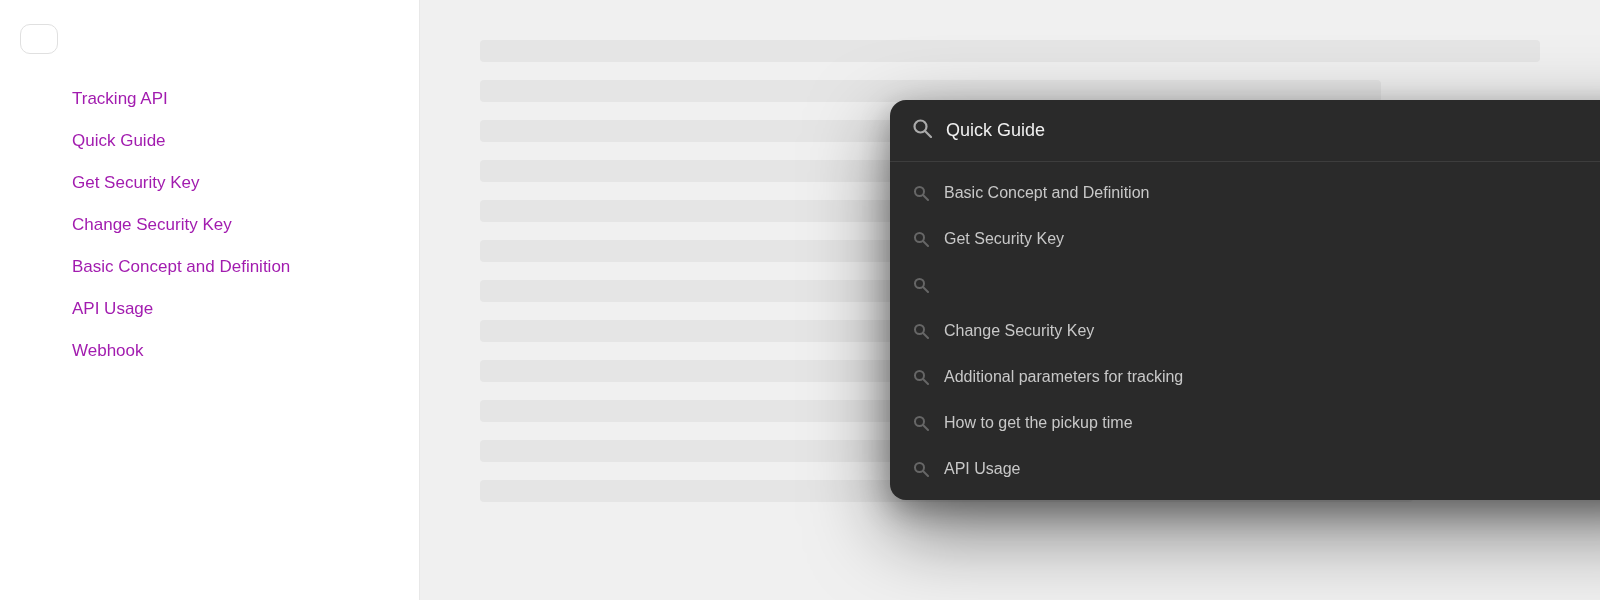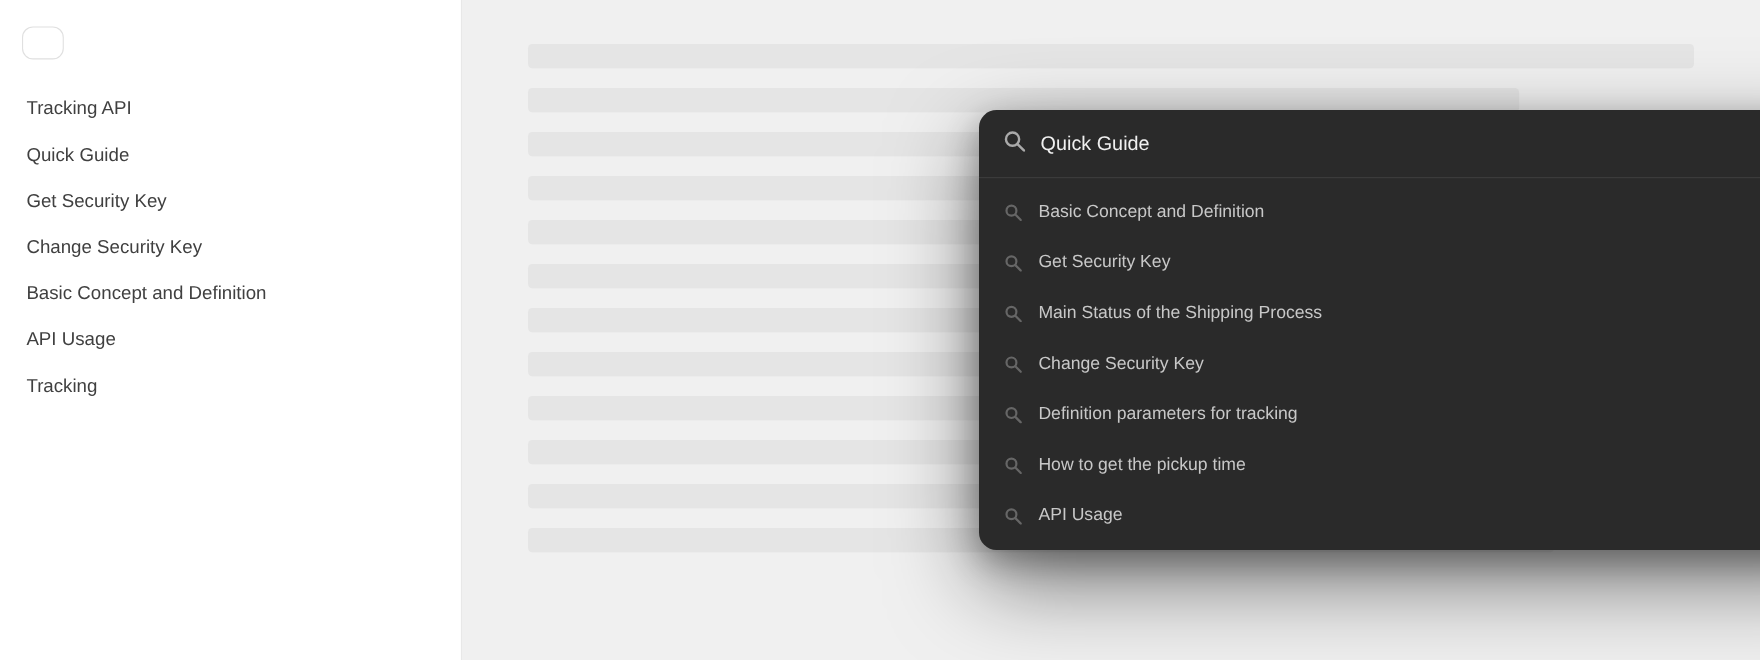--- a/index.html
+++ b/index.html
@@ -42,24 +42,25 @@
 
     .sidebar-nav {
       display: flex;
       flex-direction: column;
       gap: 0;
     }
 
     .sidebar-item {
       padding: 11px 4px;
       font-size: 17px;
-      color: #404040;
+      color: #a21caf;
       cursor: pointer;
       border-radius: 6px;
       transition: background 0.15s;
+      margin-left: 48px;
     }
 
     
     .main {
       flex: 1;
       background: #f0f0f0;
       position: relative;
       display: flex;
       align-items: center;
       justify-content: center;
@@ -171,21 +172,21 @@
 
 <aside class="sidebar">
   <div class="sidebar-logo"></div>
   <nav class="sidebar-nav">
   <div class="sidebar-item">Tracking API</div>
       <div class="sidebar-item">Quick Guide</div>
       <div class="sidebar-item">Get Security Key</div>
       <div class="sidebar-item">Change Security Key</div>
       <div class="sidebar-item">Basic Concept and Definition</div>
       <div class="sidebar-item">API Usage</div>
-      <div class="sidebar-item">Tracking</div>
+      <div class="sidebar-item">Webhook</div>
     </nav>
 </aside>
 
 <main class="main">
 
   <div class="bg-lines">
     <div class="bg-line"></div>
     <div class="bg-line" style="width:85%"></div>
     <div class="bg-line" style="width:70%"></div>
     <div class="bg-line"></div>
@@ -228,39 +229,38 @@
           </span>
           <span class="result-label">Get Security Key</span>
         </div>
         <div class="search-result-item">
           <span class="result-search-icon">
             <svg viewBox="0 0 16 16">
               <circle cx="6.5" cy="6.5" r="4.5"></circle>
               <line x1="10" y1="10" x2="15" y2="15"></line>
             </svg>
           </span>
-          <span class="result-label">Main Status of the Shipping Process</span>
         </div>
         <div class="search-result-item">
           <span class="result-search-icon">
             <svg viewBox="0 0 16 16">
               <circle cx="6.5" cy="6.5" r="4.5"></circle>
               <line x1="10" y1="10" x2="15" y2="15"></line>
             </svg>
           </span>
           <span class="result-label">Change Security Key</span>
         </div>
         <div class="search-result-item">
           <span class="result-search-icon">
             <svg viewBox="0 0 16 16">
               <circle cx="6.5" cy="6.5" r="4.5"></circle>
               <line x1="10" y1="10" x2="15" y2="15"></line>
             </svg>
           </span>
-          <span class="result-label">Definition parameters for tracking</span>
+          <span class="result-label">Additional parameters for tracking</span>
         </div>
         <div class="search-result-item">
           <span class="result-search-icon">
             <svg viewBox="0 0 16 16">
               <circle cx="6.5" cy="6.5" r="4.5"></circle>
               <line x1="10" y1="10" x2="15" y2="15"></line>
             </svg>
           </span>
           <span class="result-label">How to get the pickup time</span>
         </div>

